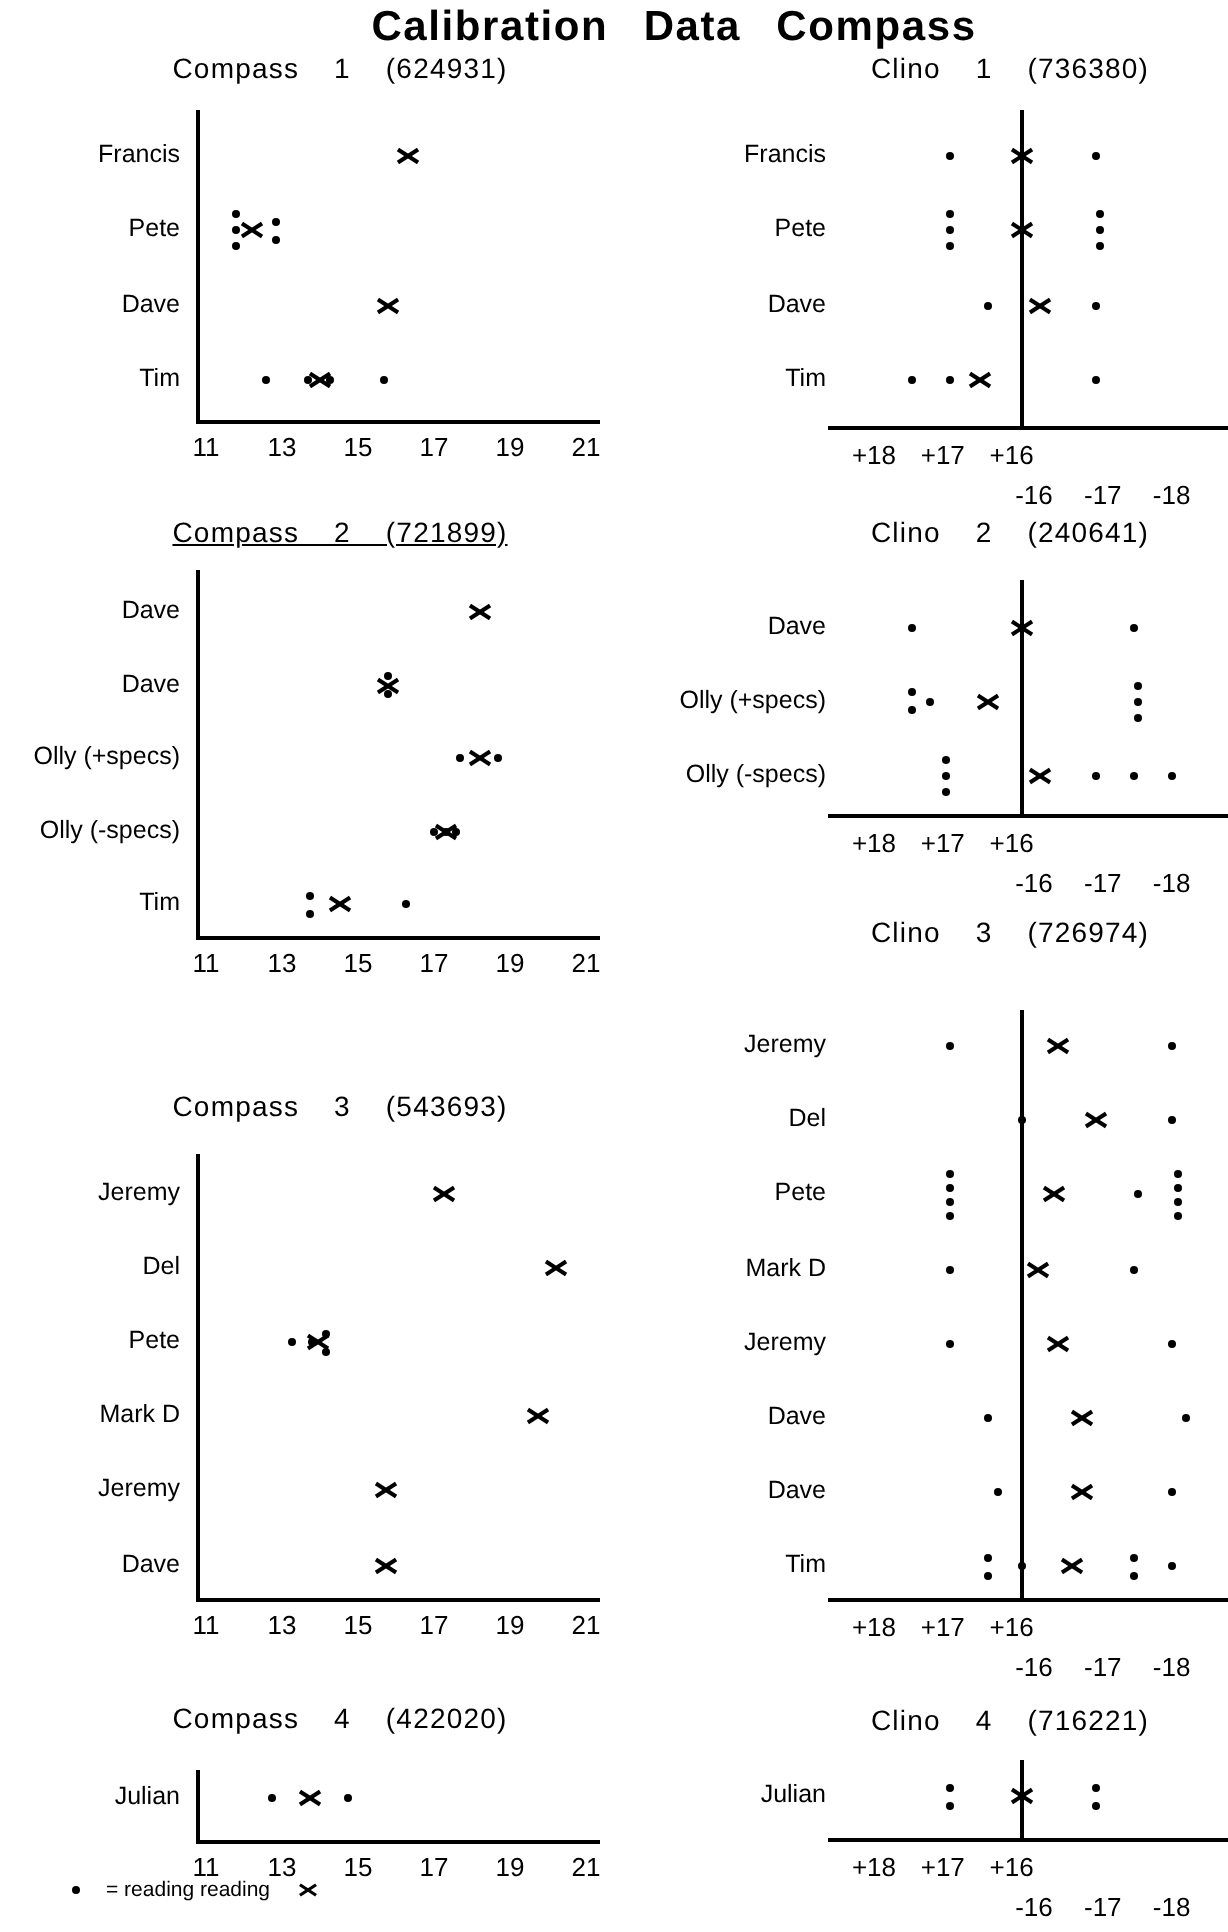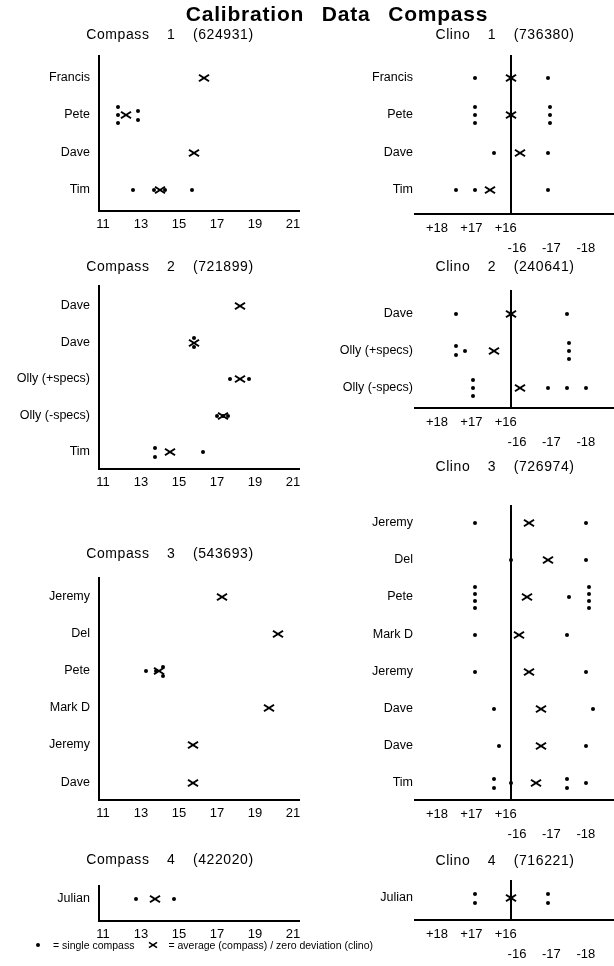--- a/index.html
+++ b/index.html
@@ -77,21 +77,21 @@
     <div class="cross" style="left: 505.5px; top: 110.3px; position: absolute;"></div>
     <div class="rowlab" style="left: 310px; top: 144.6px; position: absolute; width: 103px;">Dave</div>
     <div class="dot" style="left: 491.76px; top: 150.6px; position: absolute;"></div>
     <div class="dot" style="left: 545.96px; top: 150.6px; position: absolute;"></div>
     <div class="cross" style="left: 515.44px; top: 147.6px; position: absolute;"></div>
     <div class="rowlab" style="left: 310px; top: 181.9px; position: absolute; width: 103px;">Tim</div>
     <div class="dot" style="left: 453.92px; top: 187.9px; position: absolute;"></div>
     <div class="dot" style="left: 472.84px; top: 187.9px; position: absolute;"></div>
     <div class="dot" style="left: 545.96px; top: 187.9px; position: absolute;"></div>
     <div class="cross" style="left: 485.32px; top: 184.9px; position: absolute;"></div>
-    <div class="hdr" style="left: 40px; top: 258px; position: absolute;">Compass 2 (721899)</div>
+    <div class="hdr" style="left: 40px; top: 258px; position: absolute; text-decoration: underline;">Compass 2 (721899)</div>
     <div class="vline" style="left: 98px; top: 285px; position: absolute; width: 2px; height: 183px;"></div>
     <div class="hline" style="left: 98px; top: 468px; position: absolute; width: 202px; height: 2px;"></div>
     <div class="tick" style="left: 89px; top: 475px; position: absolute; width: 28px;">11</div>
     <div class="tick" style="left: 127px; top: 475px; position: absolute; width: 28px;">13</div>
     <div class="tick" style="left: 165px; top: 475px; position: absolute; width: 28px;">15</div>
     <div class="tick" style="left: 203px; top: 475px; position: absolute; width: 28px;">17</div>
     <div class="tick" style="left: 241px; top: 475px; position: absolute; width: 28px;">19</div>
     <div class="tick" style="left: 279px; top: 475px; position: absolute; width: 28px;">21</div>
     <div class="rowlab" style="left: 0px; top: 298px; position: absolute; width: 90px;">Dave</div>
     <div class="cross" style="left: 234.8px; top: 301px; position: absolute;"></div>
@@ -244,16 +244,15 @@
     <div class="rowlab" style="left: 310px; top: 890px; position: absolute; width: 103px;">Julian</div>
     <div class="dot" style="left: 472.84px; top: 891.5px; position: absolute;"></div>
     <div class="dot" style="left: 472.84px; top: 900.5px; position: absolute;"></div>
     <div class="dot" style="left: 545.96px; top: 891.5px; position: absolute;"></div>
     <div class="dot" style="left: 545.96px; top: 900.5px; position: absolute;"></div>
     <div class="cross" style="left: 505.5px; top: 893px; position: absolute;"></div>
   </div>
 
 <div class="legend">
   <span class="dot"></span>
-  <span data-bind="legend.dot_label">= single compass</span>
+  <span data-bind="legend.dot_label">= reading reading</span>
   <span class="cross"></span>
-  <span data-bind="legend.x_label">= average (compass) / zero deviation (clino)</span>
 </div>
 
 </body></html>

